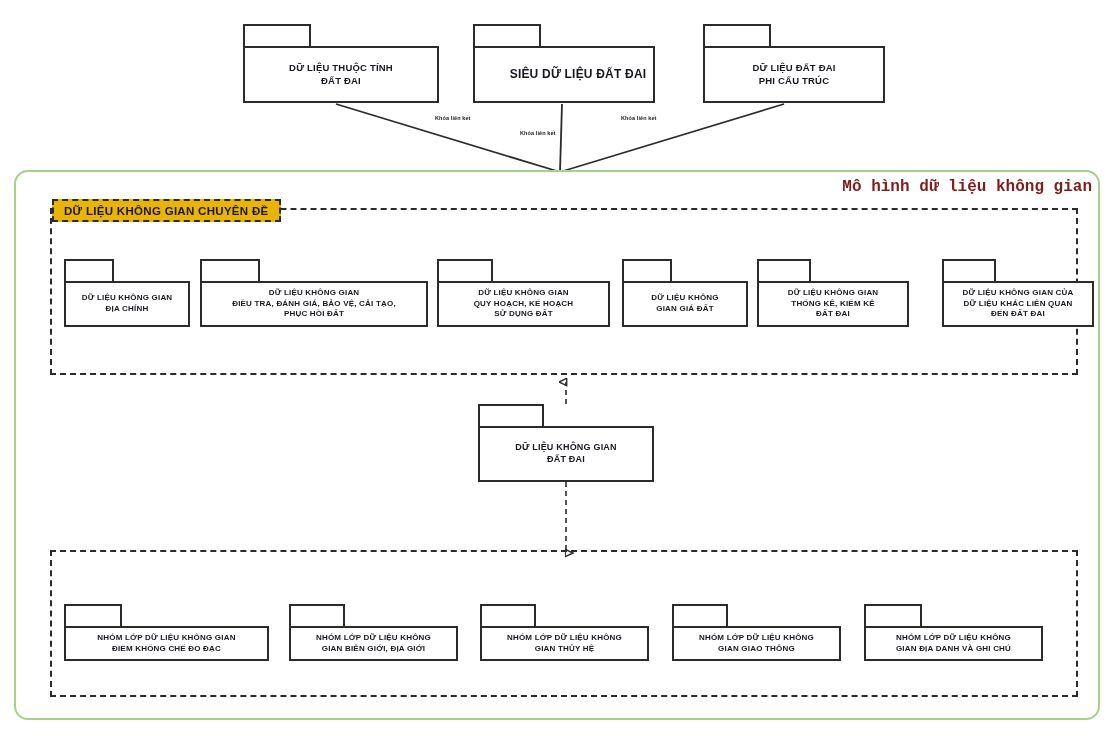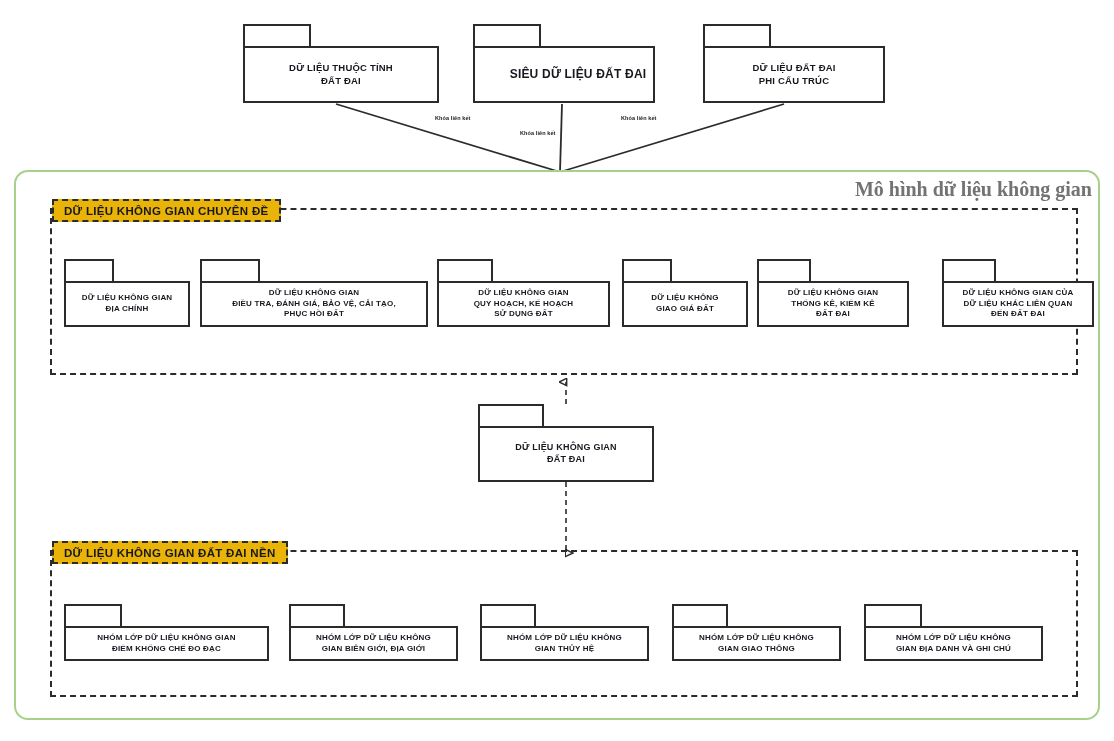--- a/index.html
+++ b/index.html
@@ -44,22 +44,22 @@
     position:absolute;background:#eab308;
     border:2px dashed #2b2b2b;box-sizing:border-box;
     padding:4px 10px 3px 10px;
     font-size:11.5px;font-weight:bold;color:#17171f;
     letter-spacing:.3px;white-space:nowrap;
   }
 
   
   #diagram-title{
     position:absolute;right:22px;top:178px;
-    font-family:Liberation Serif, serif;
-    font-size:20px;font-weight:bold;color:#737373;
+    font-family:Liberation Mono, monospace;
+    font-size:16px;font-weight:bold;color:#7f1d1d;
     white-space:nowrap;
   }
 
   
   .link-label{
     position:absolute;font-size:5.5px;font-weight:bold;color:#17171f;
     white-space:nowrap;background:#fff;padding:0 1px;
     letter-spacing:.1px;
   }
 
@@ -133,21 +133,21 @@
       <span style="font-size:8px;white-space:pre-line;">DỮ LIỆU KHÔNG GIAN
 QUY HOẠCH, KẾ HOẠCH
 SỬ DỤNG ĐẤT</span>
     </div>
   </div>
 
   <div class="folder" style="left:622px;top:259px;width:126px;height:68px;">
     <div class="tab" style="width:50px;"></div>
     <div class="body">
       <span style="font-size:8px;white-space:pre-line;">DỮ LIỆU KHÔNG
-GIAO GIÁ ĐẤT</span>
+GIAN GIÁ ĐẤT</span>
     </div>
   </div>
 
   <div class="folder" style="left:757px;top:259px;width:152px;height:68px;">
     <div class="tab" style="width:54px;"></div>
     <div class="body">
       <span style="font-size:8px;white-space:pre-line;">DỮ LIỆU KHÔNG GIAN
 THỐNG KÊ, KIỂM KÊ
 ĐẤT ĐAI</span>
     </div>
@@ -177,21 +177,20 @@
       </marker>
       <marker id="arrow-down" markerWidth="9" markerHeight="9" refX="4.5" refY="7.5" orient="auto" markerUnits="userSpaceOnUse">
         <path d="M4.5,0.5 L8.2,8.2 L0.8,8.2 Z" fill="none" stroke="#2b2b2b" stroke-width="1.4"></path>
       </marker>
     </defs>
     <line x1="566" y1="404" x2="566" y2="382" stroke="#2b2b2b" stroke-width="1.6" stroke-dasharray="5,4" marker-end="url(#arrow-up)"></line>
     <line x1="566" y1="482" x2="566" y2="553" stroke="#2b2b2b" stroke-width="1.6" stroke-dasharray="5,4" marker-end="url(#arrow-down)"></line>
   </svg>
 
   <div class="dashed-group" style="left:50px;top:550px;width:1028px;height:147px;"></div>
-  <div class="group-label" style="left:52px;top:541px;">DỮ LIỆU KHÔNG GIAN ĐẤT ĐAI NỀN</div>
 
   <div class="folder" style="left:64px;top:604px;width:205px;height:57px;">
     <div class="tab" style="width:58px;"></div>
     <div class="body">
       <span style="font-size:8px;white-space:pre-line;">NHÓM LỚP DỮ LIỆU KHÔNG GIAN
 ĐIỂM KHỐNG CHẾ ĐO ĐẠC</span>
     </div>
   </div>
 
   <div class="folder" style="left:289px;top:604px;width:169px;height:57px;">

